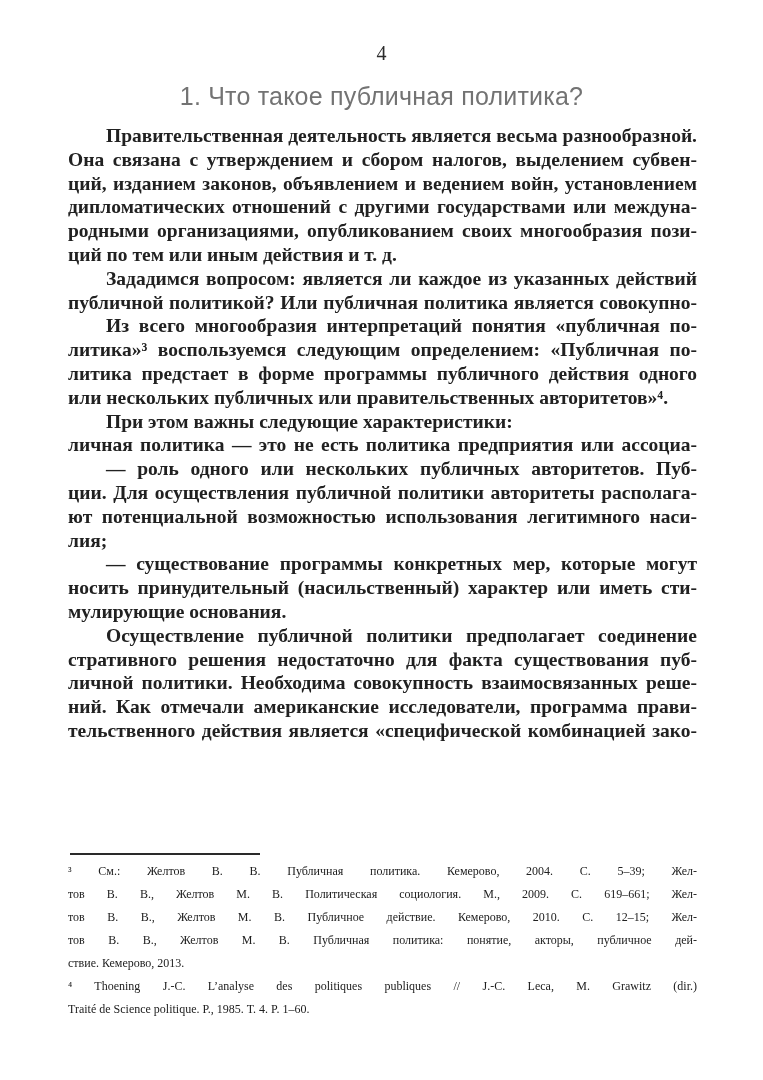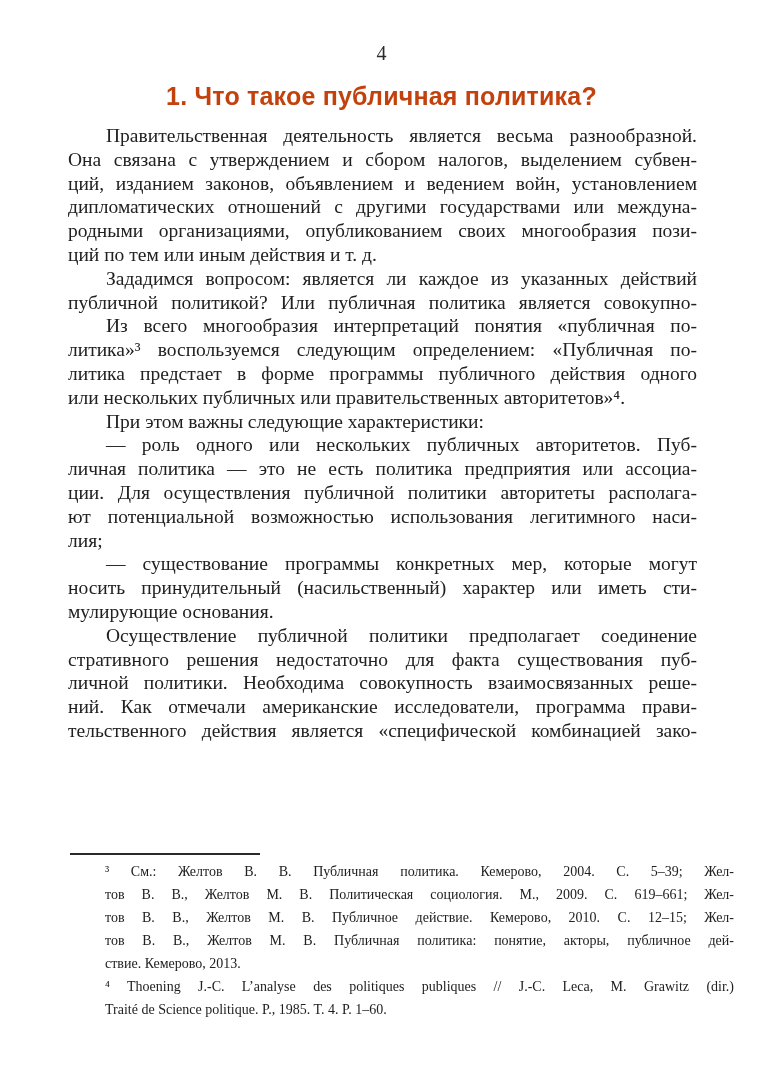--- a/index.html
+++ b/index.html
@@ -26,57 +26,57 @@
     color: #2b2b2b;
   }
   .heading {
     position: absolute;
     top: 82px;
     left: 0;
     right: 0;
     margin: 0;
     text-align: center;
     font-family: "Liberation Sans", "DejaVu Sans", sans-serif;
-    font-weight: bold;
+    font-weight: normal;
     font-size: 25px;
-    color: #c2410c;
+    color: #737373;
     letter-spacing: 0.2px;
   }
   .body-text {
     position: absolute;
     top: 124px;
     left: 68px;
     width: 629px;
     font-size: 19.5px;
     line-height: 23.8px;
   }
   .paragraph { margin: 0; }
   .line {
     text-align: justify;
     text-align-last: justify;
     white-space: normal;
+    font-weight: bold;
   }
   .line.lastline { text-align-last: left; }
   .line.indent { text-indent: 38px; }
   .footnote-rule {
     position: absolute;
     top: 853px;
     left: 70px;
     width: 190px;
     height: 2px;
     background: #2a2a2a;
   }
   .footnotes {
     position: absolute;
     top: 860px;
     left: 68px;
     width: 629px;
-    font-size: 14px;
+    font-size: 12px;
     line-height: 23px;
-    margin-left: 37px;
   }
   .footnote { margin: 0; }
   .fn-line {
     text-align: justify;
     text-align-last: justify;
   }
   .fn-line.lastline { text-align-last: left; }
 </style>
 </head>
 <body>
@@ -102,22 +102,22 @@
       <div class="paragraph">
         <div class="line indent">Из всего многообразия интерпретаций понятия «публичная по-</div>
         <div class="line">литика»³ воспользуемся следующим определением: «Публичная по-</div>
         <div class="line">литика предстает в форме программы публичного действия одного</div>
         <div class="line lastline">или нескольких публичных или правительственных авторитетов»⁴.</div>
       </div>
       <div class="paragraph">
         <div class="line indent lastline">При этом важны следующие характеристики:</div>
       </div>
       <div class="paragraph">
+        <div class="line">личная политика — это не есть политика предприятия или ассоциа-</div>
         <div class="line indent">— роль одного или нескольких публичных авторитетов. Пуб-</div>
-        <div class="line">личная политика — это не есть политика предприятия или ассоциа-</div>
         <div class="line">ции. Для осуществления публичной политики авторитеты располага-</div>
         <div class="line">ют потенциальной возможностью использования легитимного наси-</div>
         <div class="line lastline">лия;</div>
       </div>
       <div class="paragraph">
         <div class="line indent">— существование программы конкретных мер, которые могут</div>
         <div class="line">носить принудительный (насильственный) характер или иметь сти-</div>
         <div class="line lastline">мулирующие основания.</div>
       </div>
       <div class="paragraph">

